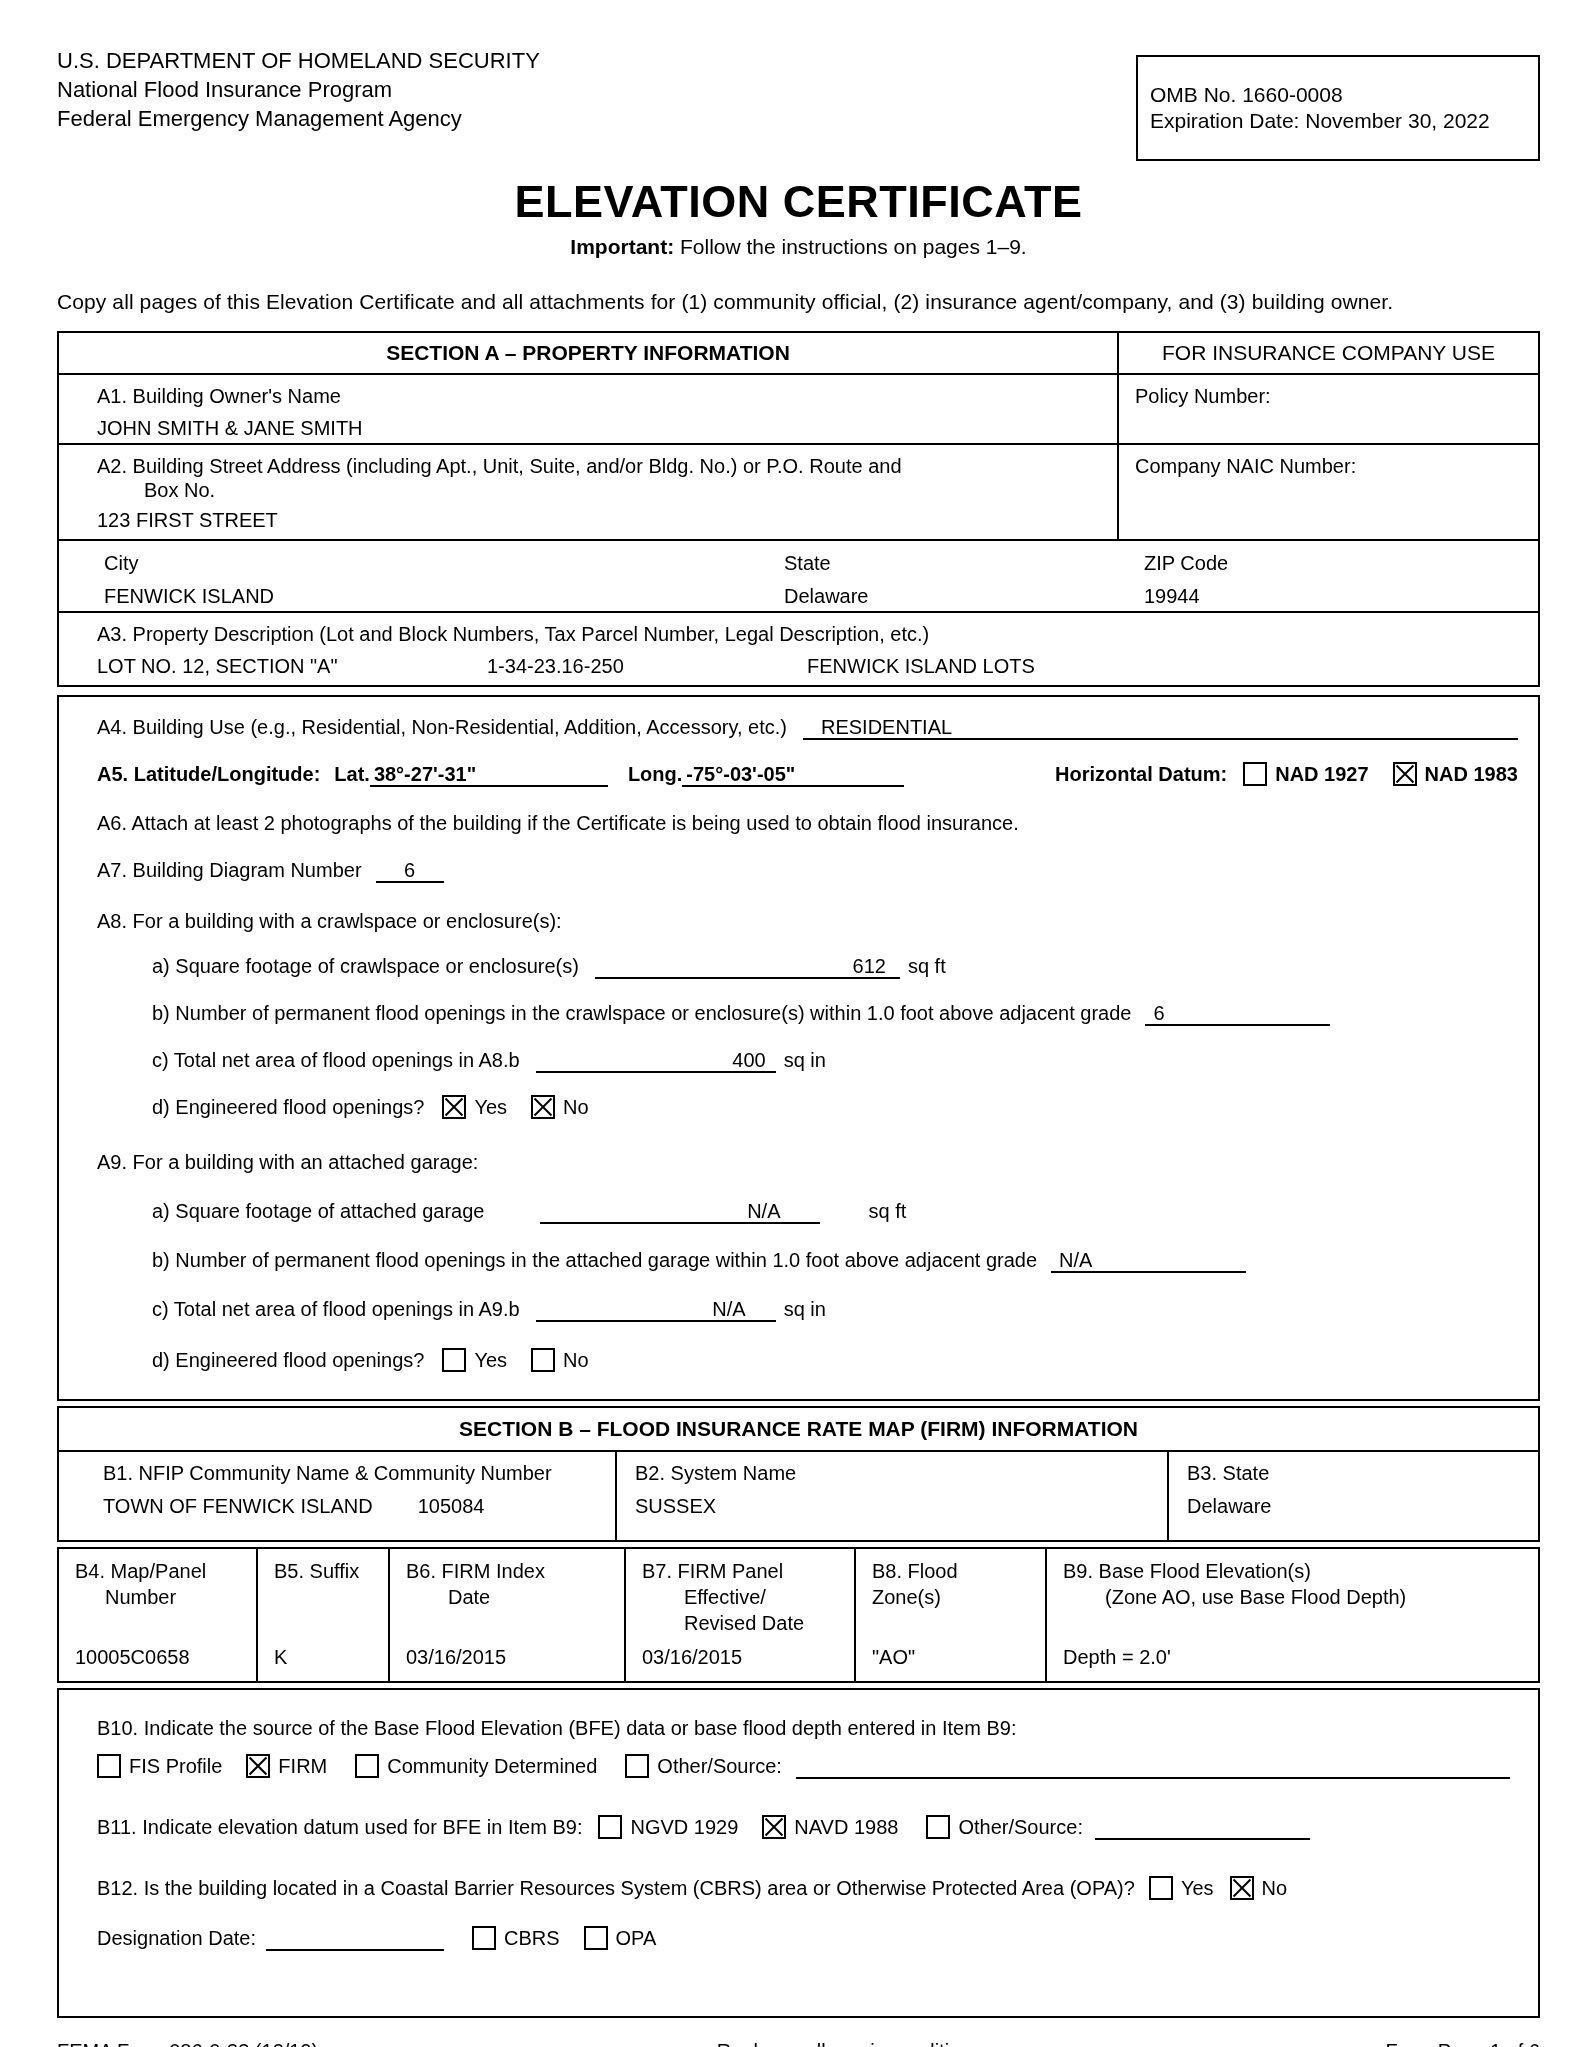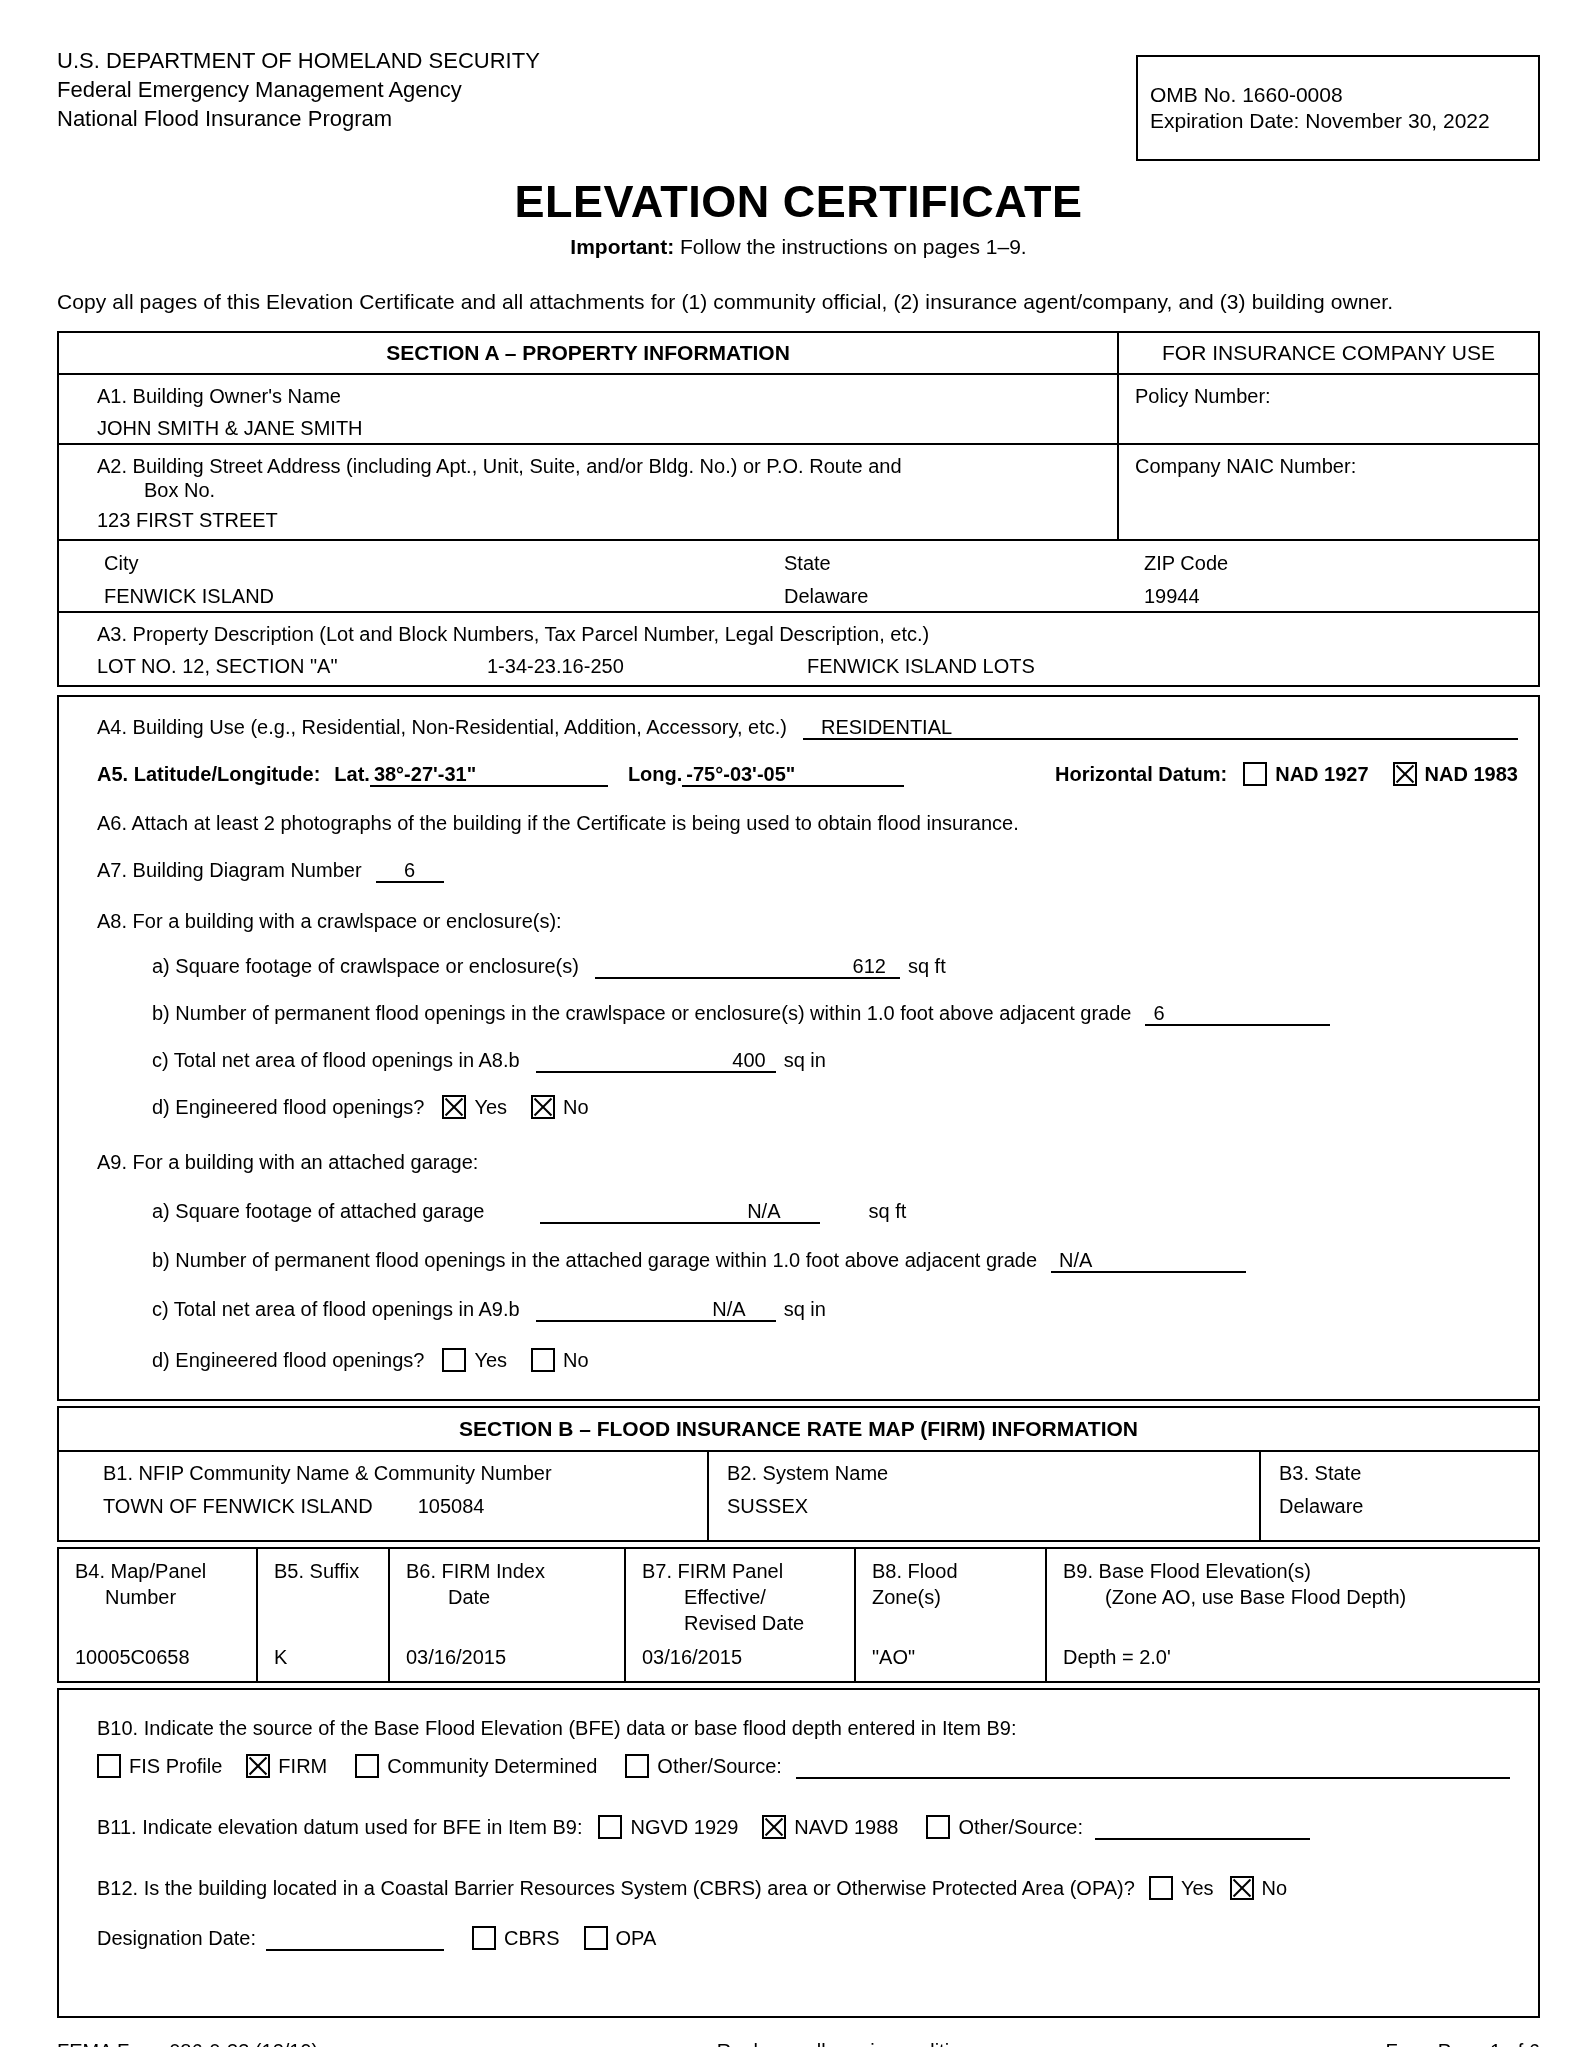--- a/index.html
+++ b/index.html
@@ -46,21 +46,21 @@
   .cb.checked::before,.cb.checked::after{content:"";position:absolute;left:-2px;top:9px;width:24px;height:2px;background:#000;}
   .cb.checked::before{transform:rotate(45deg);}
   .cb.checked::after{transform:rotate(-45deg);}
   .cbl{margin-left:8px;}
 
   
   .boxb1{margin-top:5px;}
   .bhead{font-weight:bold;font-size:21px;text-align:center;line-height:42px;border-bottom:2px solid #000;}
   .b1row{display:flex;height:88px;}
   .b1c{box-sizing:border-box;padding:9px 0 0 18px;}
-  .b1c1{width:648px;padding-left:44px;} .b1c2{width:552px;border-left:2px solid #000;} .b1c3{flex:1;border-left:2px solid #000;}
+  .b1c1{width:556px;padding-left:44px;} .b1c2{width:552px;border-left:2px solid #000;} .b1c3{flex:1;border-left:2px solid #000;}
   .b1c .val{margin-top:9px;}
   .b1gap{display:inline-block;width:45px;}
 
   .boxb4{margin-top:5px;display:flex;height:136px;}
   .b4c{box-sizing:border-box;border-left:2px solid #000;padding:9px 10px 12px 16px;display:flex;flex-direction:column;}
   .b4c:first-child{border-left:none;}
   .b4c .lbl{line-height:26px;}
   .b4c .val{margin-top:auto;}
   .w1{flex:0 0 197px;} .w2{flex:0 0 132px;} .w3{flex:0 0 236px;} .w4{flex:0 0 230px;} .w5{flex:0 0 191px;} .w6{flex:1;}
   .ind42{padding-left:42px;} .ind30{padding-left:30px;}
@@ -76,22 +76,22 @@
   .sp14{margin-left:14px;} .sp16{margin-left:16px;} .sp20{margin-left:20px;} .sp24{margin-left:24px;} .sp28{margin-left:28px;}
 </style>
 </head>
 <body>
 
 <div class="page">
 
   <div class="hdr">
     <div class="agency">
       <div class="l">U.S. DEPARTMENT OF HOMELAND SECURITY</div>
+      <div class="l">National Flood Insurance Program</div>
       <div class="l">Federal Emergency Management Agency</div>
-      <div class="l">National Flood Insurance Program</div>
     </div>
     <div class="omb">
       <div>OMB No. 1660-0008</div>
       <div>Expiration Date: November 30, 2022</div>
     </div>
   </div>
 
   <div class="title">ELEVATION CERTIFICATE</div>
   <div class="important"><span class="b">Important:</span><span> Follow the instructions on pages 1–9.</span></div>
   <div class="copy">Copy all pages of this Elevation Certificate and all attachments for (1) community official, (2) insurance agent/company, and (3) building owner.</div>

